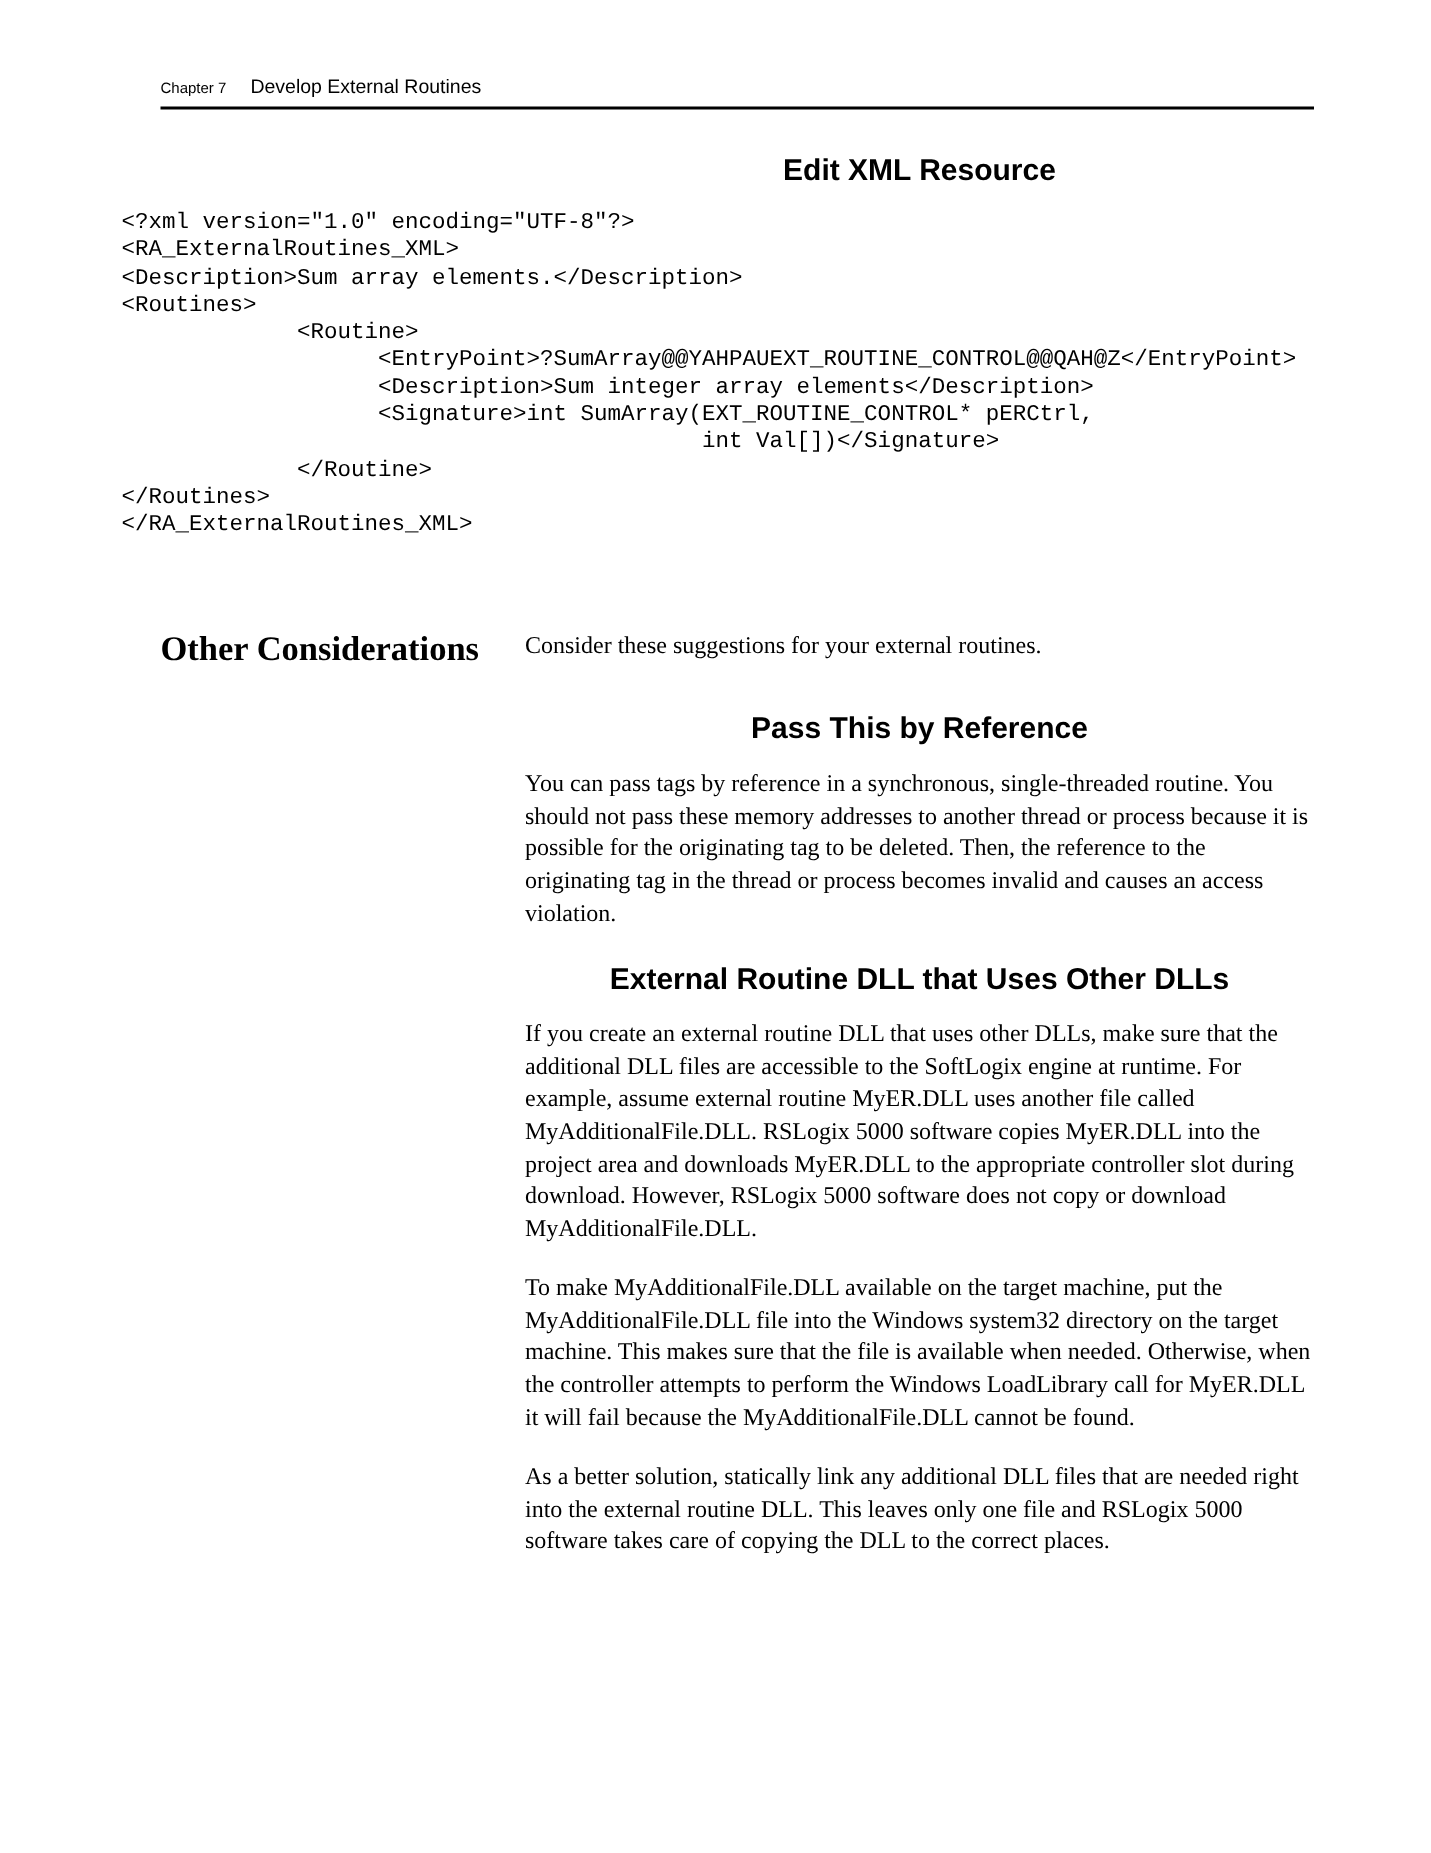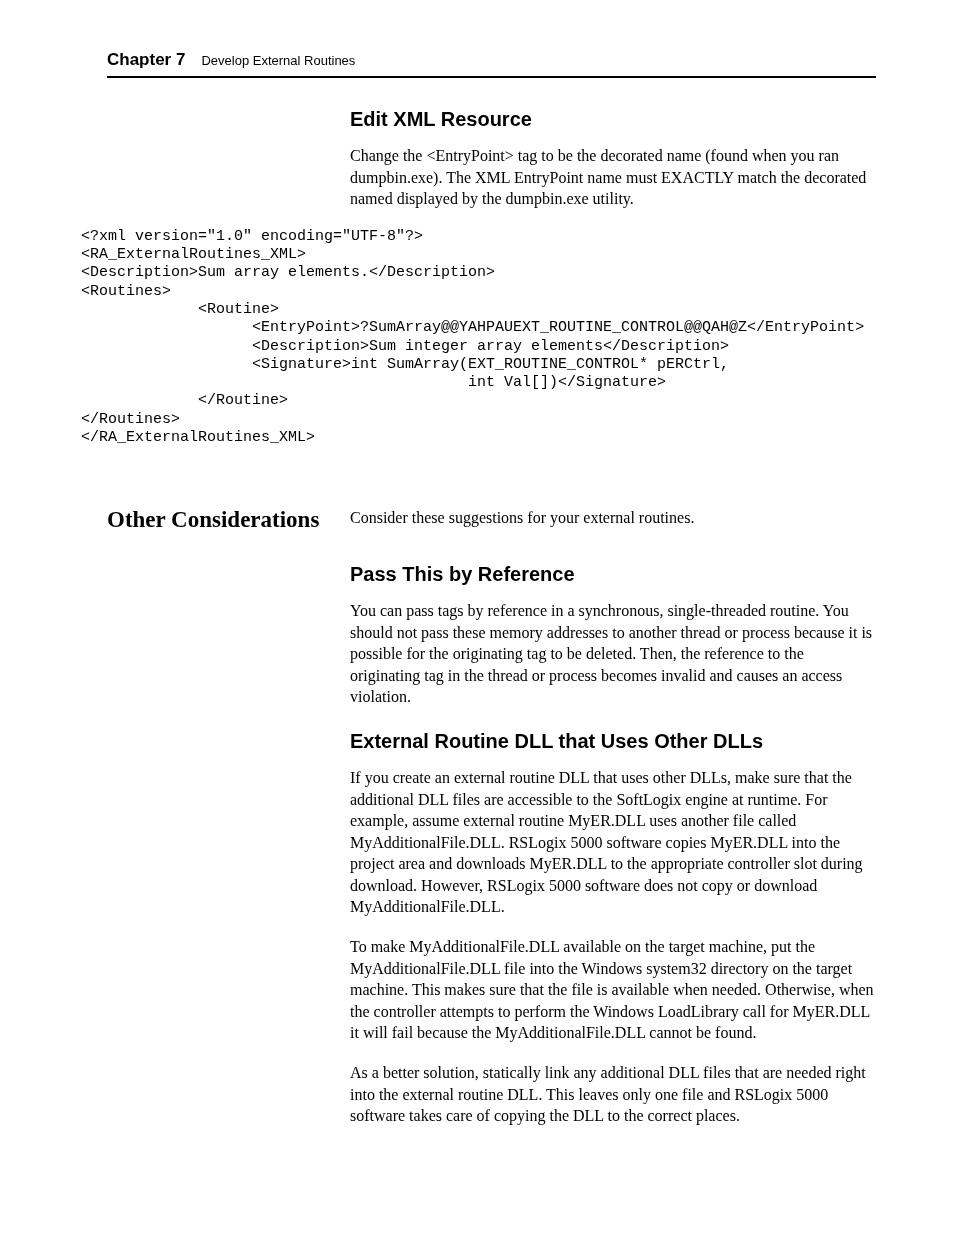--- a/index.html
+++ b/index.html
@@ -18,35 +18,36 @@
   }
   .header {
     display: flex;
     align-items: baseline;
     border-bottom: 2px solid #000;
     padding-bottom: 6px;
     margin-bottom: 30px;
   }
   .chapter-label {
     font-family: Arial, Helvetica, sans-serif;
-    font-weight: 700;
-    font-size: 17px;
+    font-weight: 400;
+    font-size: 10px;
     margin-right: 16px;
   }
   .chapter-title {
     font-family: Arial, Helvetica, sans-serif;
     font-weight: 400;
     font-size: 13px;
     text-align: center;
   }
   .h2 {
     font-family: Arial, Helvetica, sans-serif;
     font-weight: 700;
     font-size: 20px;
     margin: 0 0 14px 0;
+    text-align: center;
   }
   .h1side {
     font-family: Liberation Serif, serif;
     font-weight: 700;
     font-size: 23px;
     margin: 0;
   }
   .body-text {
     font-size: 16px;
     line-height: 1.35;
@@ -98,21 +99,20 @@
 
 <div class="page">
 
   <div class="header">
     <span class="chapter-label">Chapter 7</span>
     <span class="chapter-title">Develop External Routines</span>
   </div>
 
   <div class="content-col">
     <h2 class="h2">Edit XML Resource</h2>
-    <p class="body-text">Change the &lt;EntryPoint&gt; tag to be the decorated name (found when you ran dumpbin.exe). The XML EntryPoint name must EXACTLY match the decorated named displayed by the dumpbin.exe utility.</p>
   </div>
 
   <div class="code">&lt;?xml version="1.0" encoding="UTF-8"?&gt;
 &lt;RA_ExternalRoutines_XML&gt;
 &lt;Description&gt;Sum array elements.&lt;/Description&gt;
 &lt;Routines&gt;
              &lt;Routine&gt;
                    &lt;EntryPoint&gt;?SumArray@@YAHPAUEXT_ROUTINE_CONTROL@@QAH@Z&lt;/EntryPoint&gt;
                    &lt;Description&gt;Sum integer array elements&lt;/Description&gt;
                    &lt;Signature&gt;int SumArray(EXT_ROUTINE_CONTROL* pERCtrl,

